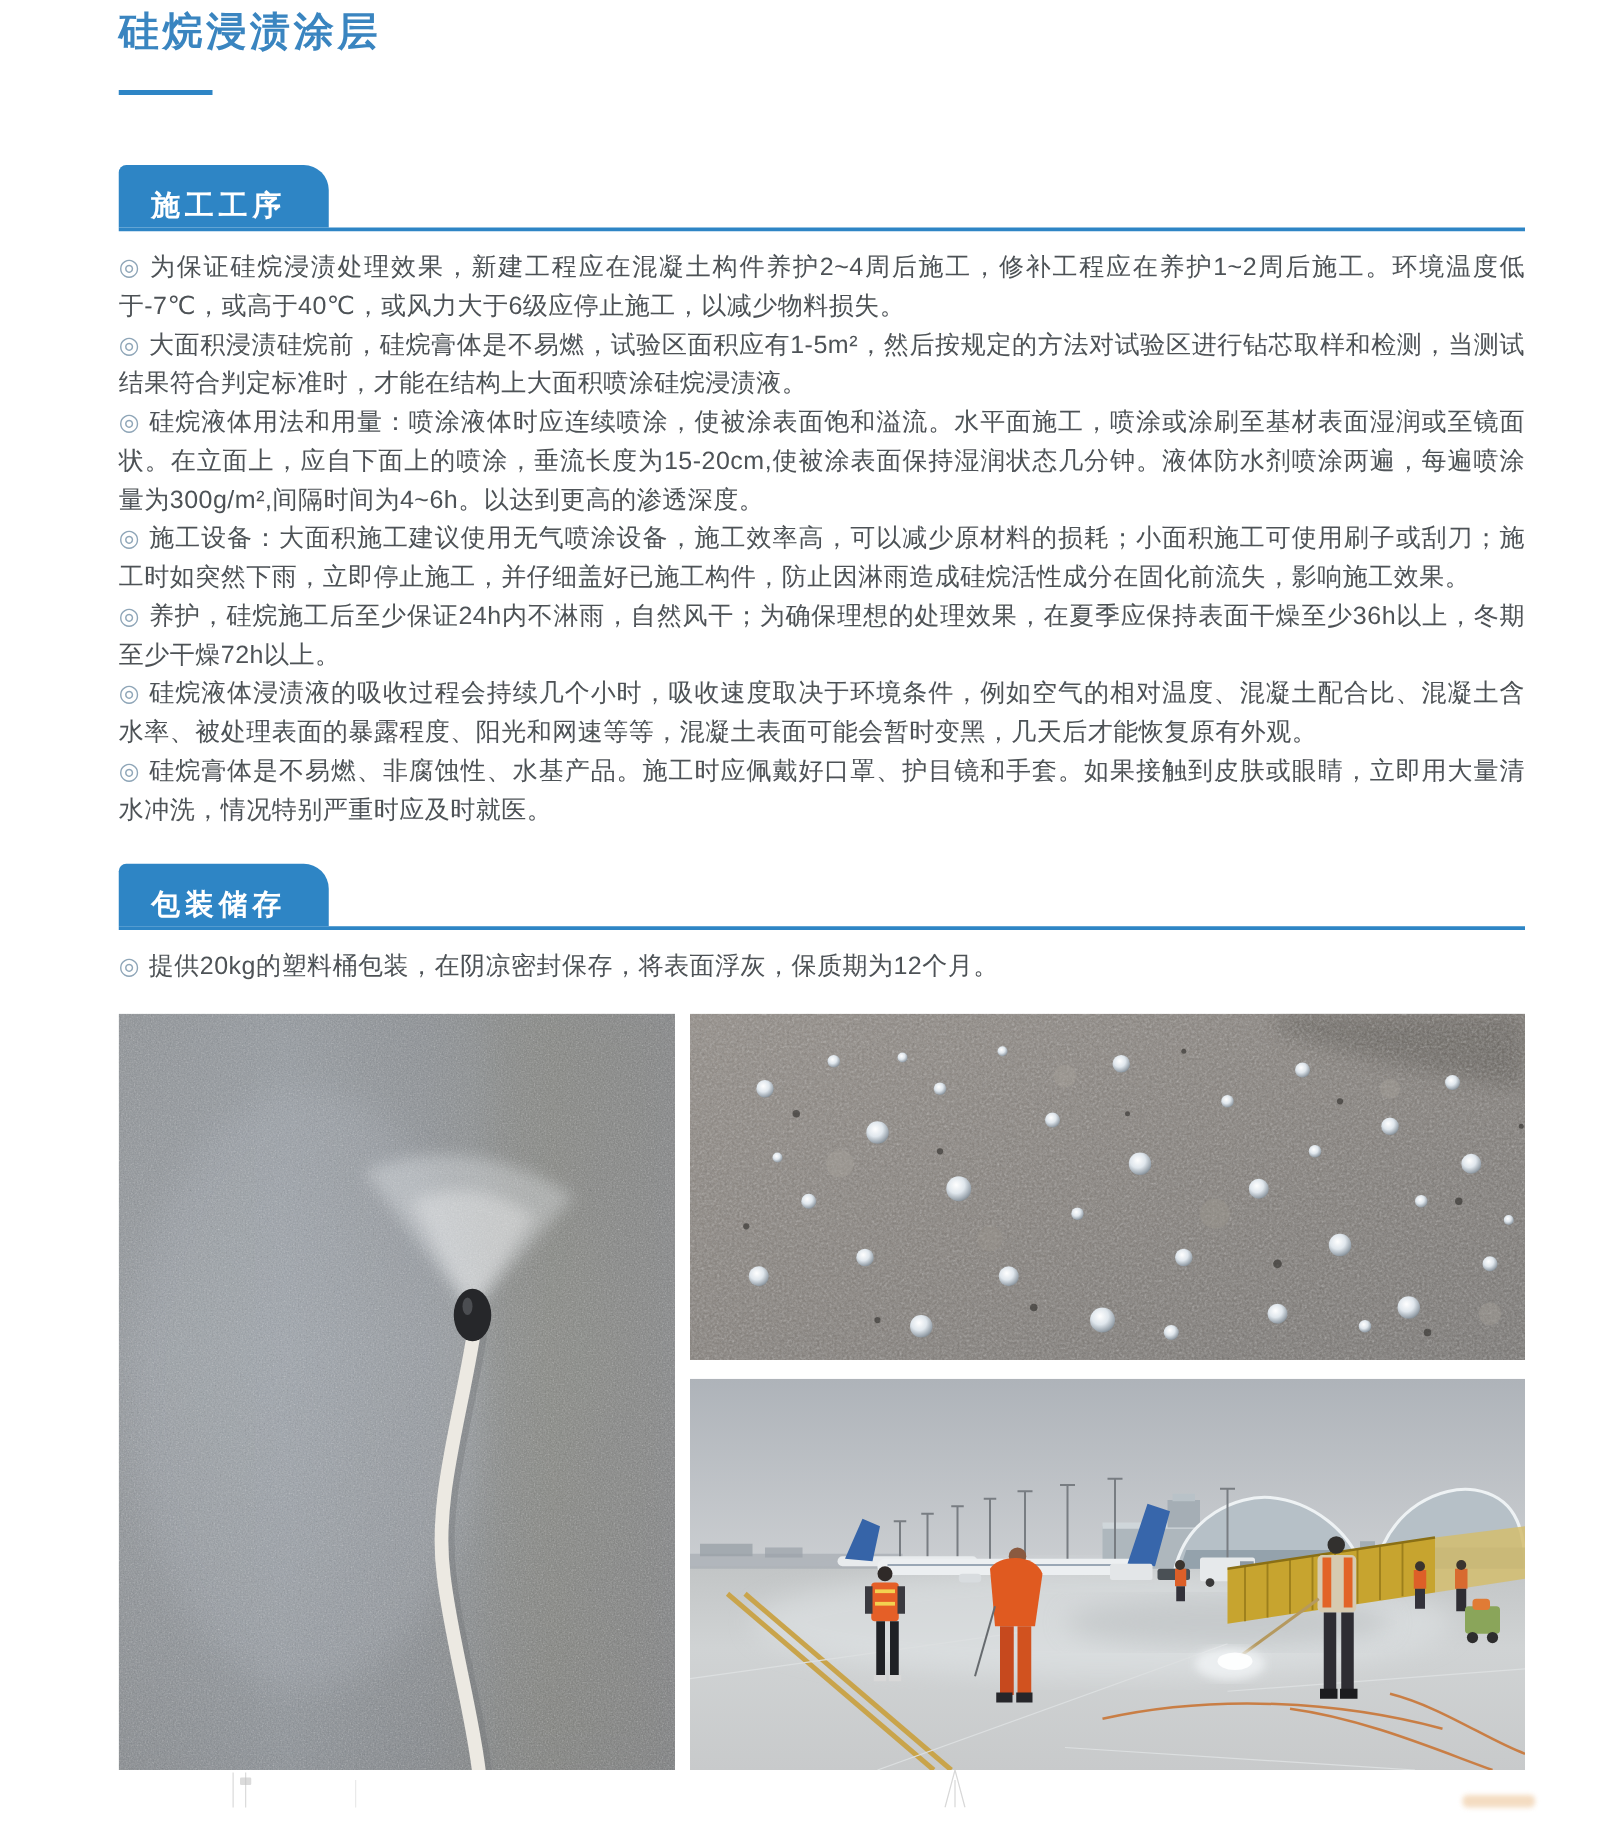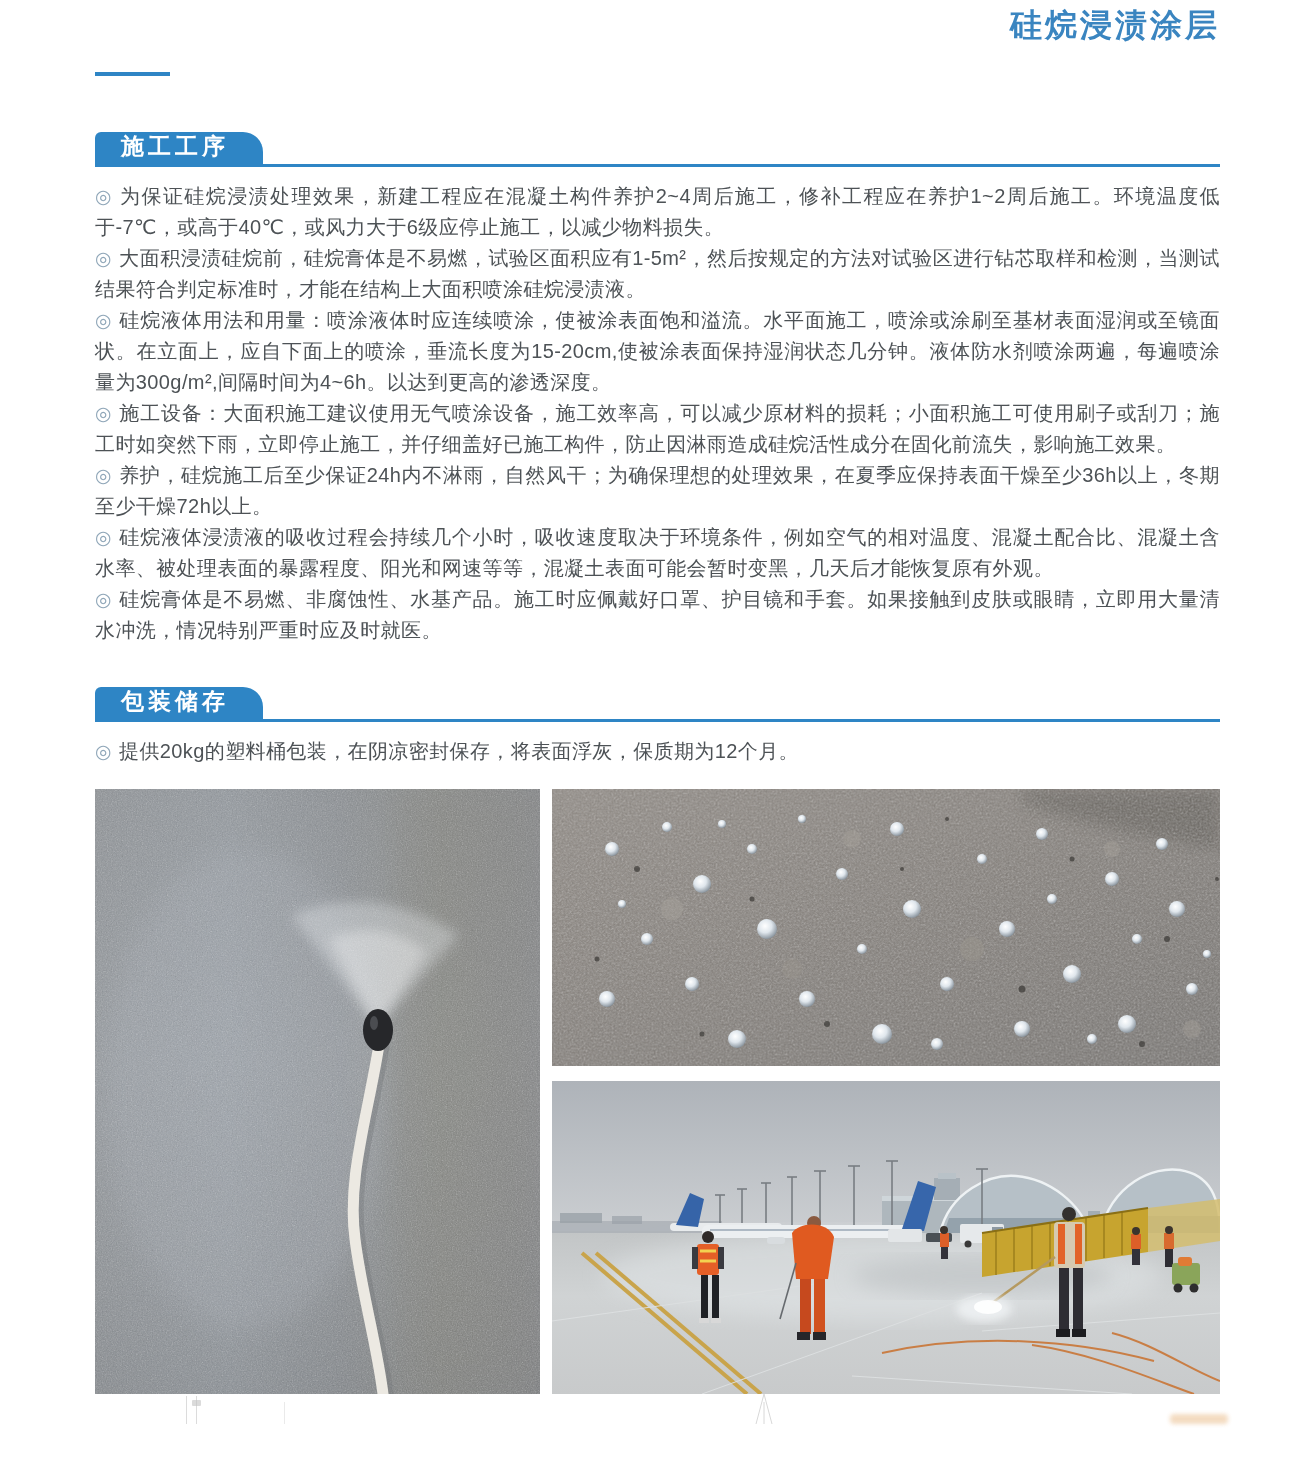--- a/index.html
+++ b/index.html
@@ -5,29 +5,29 @@
   * { margin:0; padding:0; box-sizing:border-box; }
   html,body { background:#ffffff; }
   body { font-family:"Liberation Sans","DejaVu Sans",sans-serif; }
   .page {
     position:relative; width:1290px; height:1476px; margin:0 auto;
     background:#ffffff; overflow:hidden;
     padding:6px 70px 0 95px;
   }
   .doc-title {
     font-size:32px; font-weight:bold; color:#3a85c0;
-    letter-spacing:3px; line-height:38px;text-align:right;
+    letter-spacing:3px; line-height:38px;
   }
   .title-dash { width:75px; height:4px; background:#2e85c5; margin-top:28px; }
   .section-tabwrap { margin-top:56px; border-bottom:3px solid #2e85c5; }
-  .section-tabwrap.second { margin-top:41px; }
+  .section-tabwrap.second { margin-top:27px; }
   .section-tab {
     display:inline-block; background:#2e85c5; color:#ffffff;
     font-size:23px; font-weight:bold; letter-spacing:4px;
-    padding:2px 34px 5px 26px; border-radius:6px 20px 0 0;
+    padding:20px 34px 5px 26px; border-radius:6px 20px 0 0;
     line-height:25px;
   }
   .para-block { margin-top:14px; }
   .bullet-item {
     font-size:20px; line-height:31px; color:#4d5256;
     text-align:justify; letter-spacing:0.4px;
   }
   .bullet-glyph { color:#8fa6b8; margin-right:7px; font-size:19px; }
   .photo-grid { display:flex; gap:12px; margin-top:22px; }
   .photo-grid svg { display:block; }

